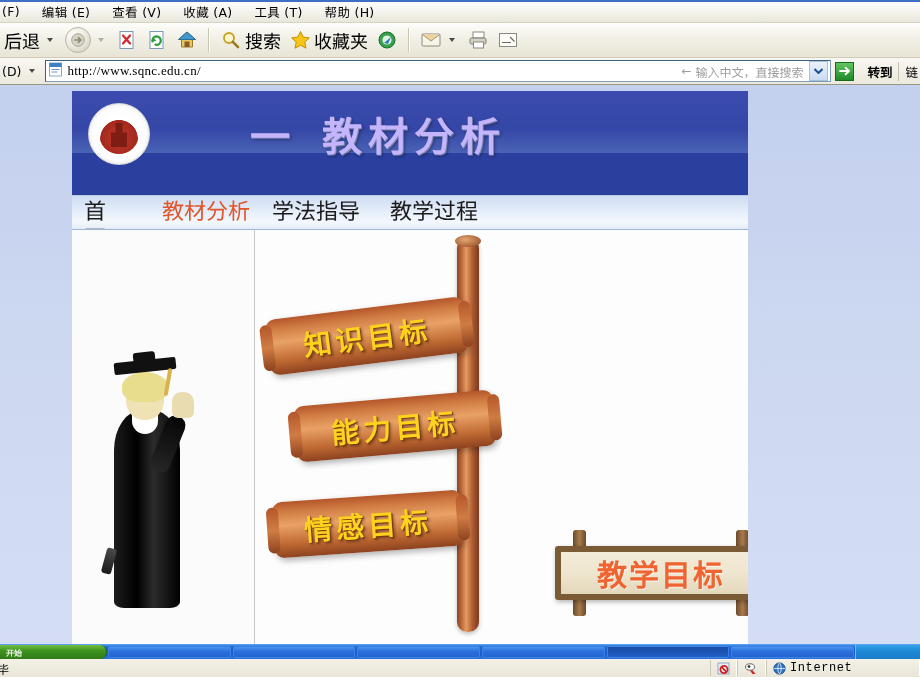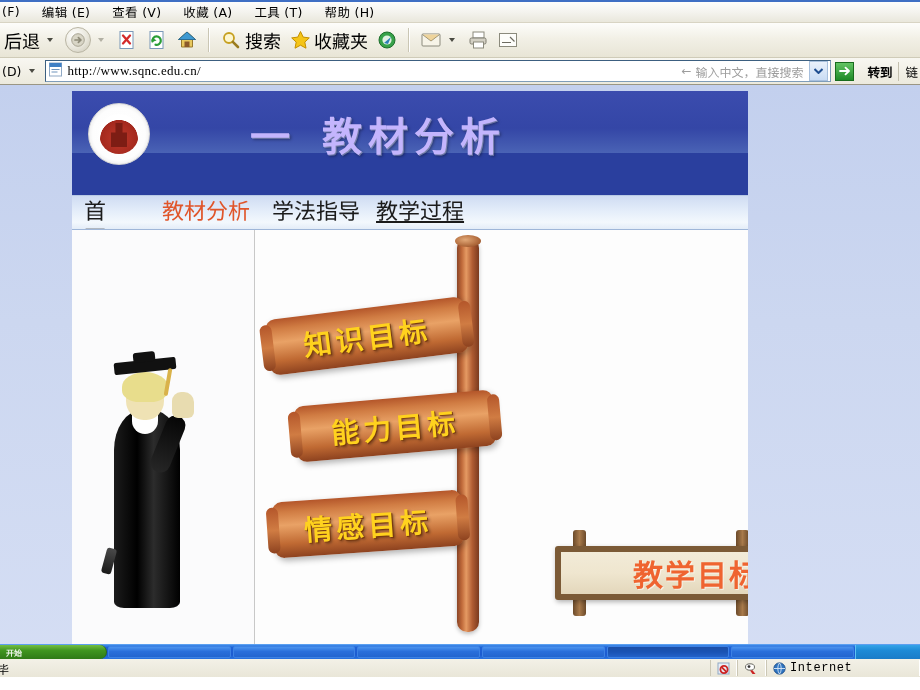--- a/index.html
+++ b/index.html
@@ -325,21 +325,21 @@
     white-space: normal;
     word-break: break-all;
     padding-left: 12px;
     line-height: 27px;
   }
   .nav-item.active {
     color: #e0552a;
     margin-left: 44px;
   }
   .nav-item.gap { margin-left: 10px; }
-  .nav-item.gap2 { margin-left: 4px; text-decoration: underline; }
+  .nav-item.gap2 { margin-left: 18px; }
 
   
   .content {
     position: absolute;
     left: 72px; top: 144px;
     width: 676px; bottom: 0;
     background: #fbfbfc;
     border-top: 1px solid #9fb6d8;
     display: flex;
   }
@@ -503,21 +503,21 @@
   .board .leg.l { left: 18px; }
   .board .leg.r { right: 18px; }
   .board .panel {
     position: absolute;
     left: 0; top: 16px;
     width: 212px; height: 54px;
     background: linear-gradient(to bottom,#f2ebd8 0%, #efe6cf 50%, #e3d7bb 100%);
     border: 6px solid #7b5a36;
     border-radius: 3px;
     box-sizing: border-box;
-    display: flex; align-items: center; justify-content: flex-end;
+    display: flex; align-items: center; justify-content: center;
     box-shadow: 1px 2px 5px rgba(0,0,0,0.3);
   }
   .board-text {
     font-family: "DejaVu Sans", sans-serif;
     font-size: 30px;
     font-weight: bold;
     color: #ef6430;
     letter-spacing: 2px;
     text-shadow: 1px 1px 0 rgba(255,255,255,0.6);
     white-space: nowrap;

